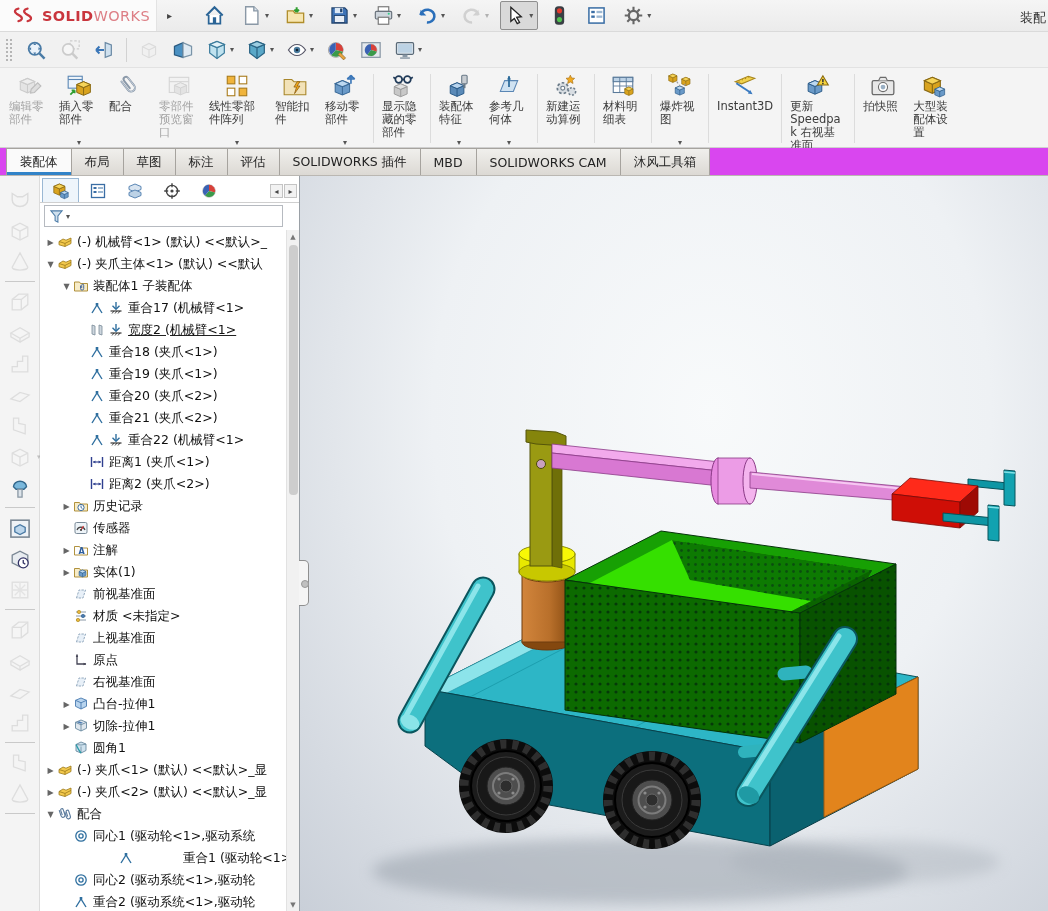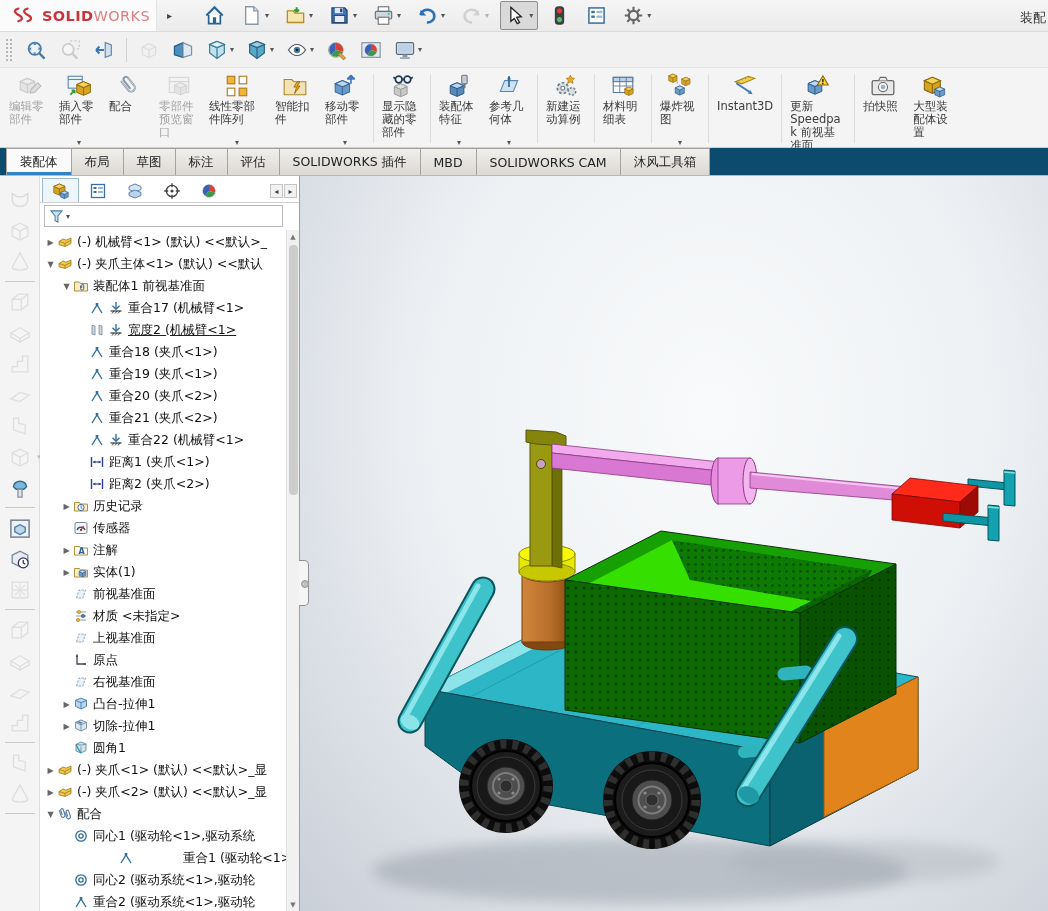--- a/index.html
+++ b/index.html
@@ -33,21 +33,21 @@
   .rb{display:flex;flex-direction:column;align-items:center;padding:3px 5px 10px;position:relative;border-radius:2px}
   .rb .ric{height:26px;width:26px;display:flex;align-items:center;justify-content:center;flex:none}
   .rb .lbl{font-size:11.5px;line-height:1.14;color:#3b3b3b;margin-top:1px;word-break:break-word;overflow-wrap:anywhere}
   .rb.w3 .lbl{width:40px}
   .rb.w4 .lbl{width:56px}
   .rb.wa .lbl{width:auto;white-space:nowrap}
   .rb .rcaret{position:absolute;bottom:0;font-size:8px;color:#555}
   .rb.disabled{opacity:.45;filter:grayscale(1)}
   .rsep{width:1px;background:#dcdcdc;margin:4px 3px}
   
-  .tabrow{height:28px;background:#0c4a6e;border-bottom:1px solid #bab7b2;display:flex;align-items:stretch;padding-left:6px;position:relative}
+  .tabrow{height:28px;background:#d946ef;border-bottom:1px solid #bab7b2;display:flex;align-items:stretch;padding-left:6px;position:relative}
   .tabs{display:flex;align-items:stretch}
   .tab{display:flex;align-items:center;padding:0 13px;font-size:12.5px;color:#222;border:1px solid #a6a39e;border-bottom:none;background:linear-gradient(#f0efec,#dcd9d4);margin-right:-1px;white-space:nowrap}
   .tab.active{background:#fafafa;box-shadow:inset 0 -3px 0 #3183c8}
   .headsup{position:absolute;right:0;top:0;height:100%;width:138px;display:flex;align-items:center;justify-content:flex-end;gap:9px;overflow:hidden}
   .hic{width:21px;height:21px;flex:none}
   .hic.clipped{margin-right:-11px}
   
   .main{height:735px;display:flex;position:relative}
   .lefttools{width:40px;background:#f4f4f4;border-right:1px solid #dcdcdc;display:flex;flex-direction:column;align-items:center;padding-top:8px;flex:none}
   .lt{width:26px;height:26px;margin:2.5px 0;position:relative}
@@ -563,21 +563,21 @@
             <path d="M8 0 15 3v8l-7 3-7-3V3z" fill="#6a9ac8" stroke="#2a5a88" stroke-width="1"></path>
             <path d="M1 3l7 3 7-3" fill="none" stroke="#2a5a88"></path>
             <path d="M8 6v8" stroke="#2a5a88"></path>
             <path d="M1 3 8 0l7 3-7 3z" fill="#bcd8f0" stroke="#2a5a88"></path>
           </g>
           <path d="M16.5 2.5 21.5 11h-10z" fill="#f6d43c" stroke="#8a6a10"></path>
           <rect x="15.8" y="5.5" width="1.4" height="3" fill="#333"></rect>
           <rect x="15.8" y="9.2" width="1.4" height="1.2" fill="#333"></rect>
         </svg>
       </span>
-      <span class="lbl">更新 Speedpak 前视基准面</span>
+      <span class="lbl">更新 Speedpak 右视基准面</span>
 
     </div>
     <span class="rsep"></span>
     <div class="rb w3">
       <span class="ric">
         <svg viewBox="0 0 24 24" width="100%" height="100%">
           <rect x="2" y="7" width="20" height="13" rx="1.5" fill="#e8e8e8" stroke="#6a6a6a" stroke-width="1.2"></rect>
           <path d="M8 7l1.5-3h5L16 7" fill="#e8e8e8" stroke="#6a6a6a"></path>
           <circle cx="12" cy="13" r="4.2" fill="#fff" stroke="#6a6a6a"></circle>
           <circle cx="12" cy="13" r="2.2" fill="#9ab0c4"></circle>
@@ -924,21 +924,21 @@
         </div>
         <div class="trow" style="padding-left: 20px;">
           <span class="exp">▼</span>
           <span class="ticon">
             <svg viewBox="0 0 16 16" width="100%" height="100%">
               <path d="M1.5 4h5l1 1.5h7V13h-13z" fill="#f7ecc8" stroke="#a8872a" stroke-width=".9"></path>
               <path d="M7.5 7.5v3a1.6 1.6 0 0 0 3.2 0V7.2a1 1 0 0 0-2 0v3" fill="none" stroke="#4a6a9c" stroke-width="1"></path>
             </svg>
           </span>
 
-          <span class="tlabel">装配体1 前视基准面</span>
+          <span class="tlabel">装配体1 子装配体</span>
         </div>
         <div class="trow" style="padding-left: 36px;">
           <span class="exp"></span>
           <span class="ticon">
             <svg viewBox="0 0 16 16" width="100%" height="100%">
               <path d="M3 13 8 5l5 8" fill="none" stroke="#2f6f9f" stroke-width="1.4"></path>
               <rect x="6.7" y="3" width="2.6" height="2.6" fill="#2f6f9f"></rect>
             </svg>
           </span>
           <span class="gicon">

